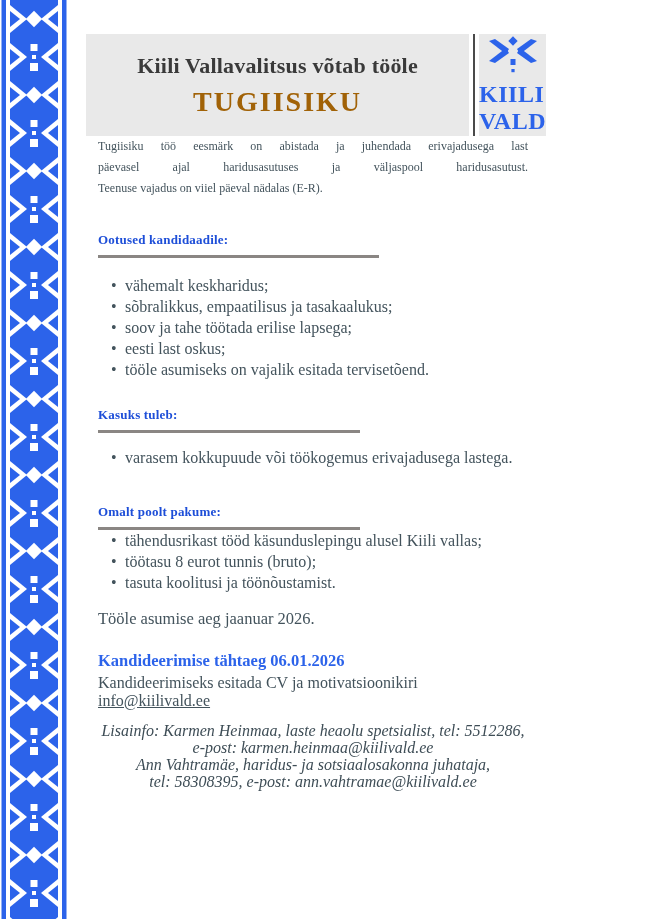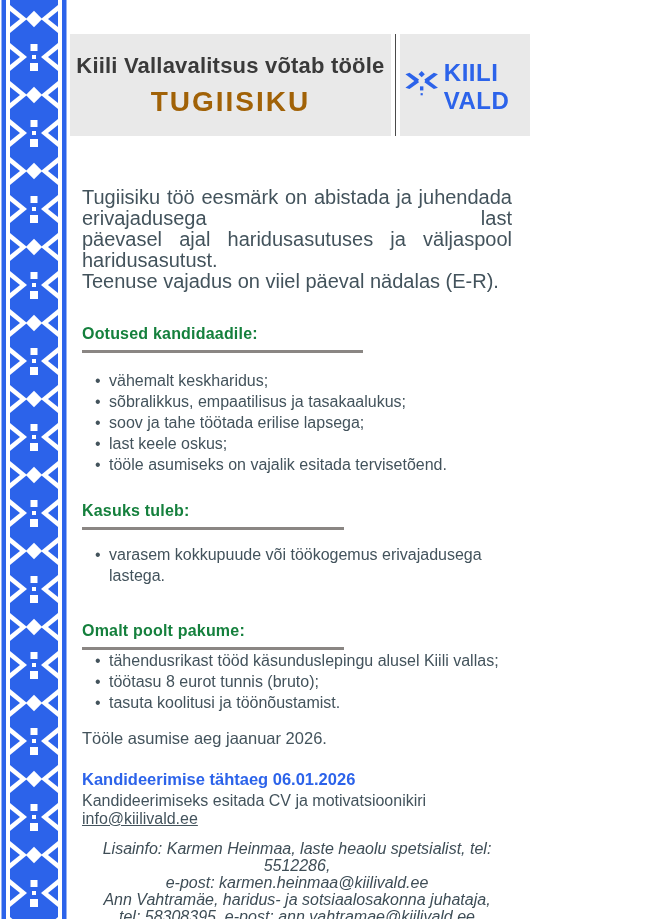--- a/index.html
+++ b/index.html
@@ -4,38 +4,38 @@
 <style>
   * { margin:0; padding:0; box-sizing:border-box; }
   html,body { background:#ffffff; }
   body { font-family:"Liberation Sans","DejaVu Sans",sans-serif; }
   .page { position:relative; width:650px; height:919px; background:#ffffff; overflow:hidden; }
 
   
   .folk-border { position:absolute; left:0; top:0; width:68px; height:919px; }
 
   
-  .content { position:absolute; left:68px; top:0; width:462px; height:919px; }
+  .content { position:absolute; left:84px; top:0; width:462px; height:919px;font-family:Liberation Serif, serif; }
 
   
   .header { display:flex; margin-top:34px; margin-left:2px; height:102px; }
   .title-box { width:392px; background:#e9e9e9; display:flex; flex-direction:column; align-items:center; justify-content:center; }
   .title-line1 { font-size:22px; font-weight:bold; color:#3a3a3a; letter-spacing:.2px; }
   .title-line2 { font-size:28px; font-weight:bold; color:#a16207; letter-spacing:2px; margin-top:7px; }
   .header-divider { width:2px; background:#4a4a4a; margin-left:4px; margin-right:4px; }
-  .logo-box { flex:1; background:#e9e9e9; display:flex; flex-direction:row; align-items:center; justify-content:center; }
+  .logo-box { flex:1; background:#e9e9e9; display:flex; flex-direction:column; align-items:center; justify-content:center; }
   .logo-text { font-size:24px; font-weight:800; color:#2c63ea; letter-spacing:.5px; margin-top:3px; }
 
   
   .textcol { padding-left:14px; padding-right:18px; color:#43535c; }
-  .intro { margin-top:51px; font-size:20px; line-height:21px; }
+  .intro { font-size:12px; line-height:21px; }
   .intro .jline { text-align:justify; text-align-last:justify; }
   .intro .lline { text-align:left; }
 
-  .sec-heading { font-size:16px; font-weight:bold; color:#15803d; letter-spacing:.2px; }
+  .sec-heading { font-size:13px; font-weight:bold; color:#1d4ed8; letter-spacing:.2px; }
   .rule { height:3px; background:#8a8683; margin-top:7px; }
 
   ul.bullets { list-style:none; margin-left:13px; font-size:16px; line-height:21px; }
   ul.bullets li { position:relative; padding-left:14px; }
   ul.bullets li::before { content:"•"; position:absolute; left:0; top:0; color:#43535c; }
 
   .sec1-h { margin-top:33px; }
   .sec1-b { margin-top:17px; }
   .sec2-h { margin-top:27px; }
   .sec2-b { margin-top:14px; }
@@ -117,21 +117,21 @@
       </div>
 
       <div class="sec1-h">
         <div class="sec-heading">Ootused kandidaadile:</div>
         <div class="rule" style="width:281px;"></div>
       </div>
       <ul class="bullets sec1-b">
         <li>vähemalt keskharidus;</li>
         <li>sõbralikkus, empaatilisus ja tasakaalukus;</li>
         <li>soov ja tahe töötada erilise lapsega;</li>
-        <li>last keele oskus;</li>
+        <li>eesti last oskus;</li>
         <li>tööle asumiseks on vajalik esitada tervisetõend.</li>
       </ul>
 
       <div class="sec2-h">
         <div class="sec-heading">Kasuks tuleb:</div>
         <div class="rule" style="width:262px;"></div>
       </div>
       <ul class="bullets sec2-b">
         <li>varasem kokkupuude või töökogemus erivajadusega lastega.</li>
       </ul>

